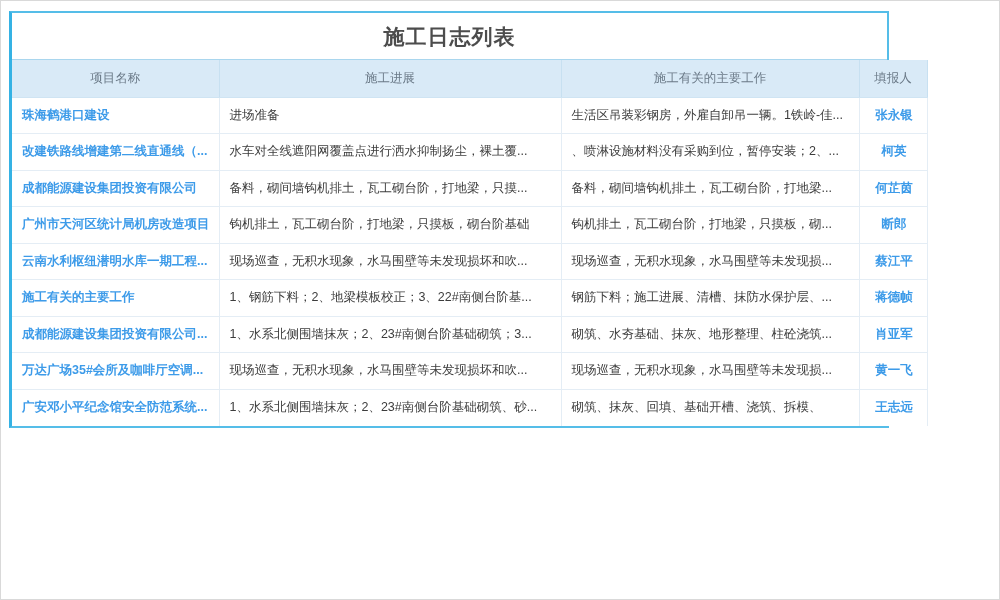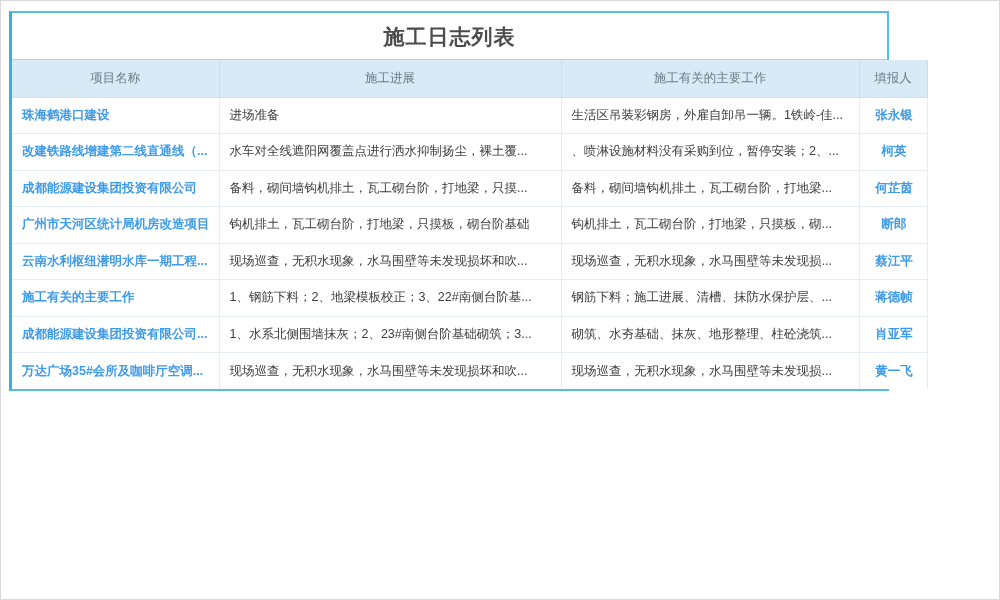--- a/index.html
+++ b/index.html
@@ -138,16 +138,23 @@
             <td class="c-reporter">肖亚军</td>
             <td class="c-status" style="color: rgb(47, 163, 47);">审批通过</td>
           </tr>
           <tr>
             <td class="c-project">万达广场35#会所及咖啡厅空调...</td>
             <td class="c-progress">现场巡查，无积水现象，水马围壁等未发现损坏和吹...</td>
             <td class="c-work">现场巡查，无积水现象，水马围壁等未发现损...</td>
             <td class="c-reporter">黄一飞</td>
             <td class="c-status" style="color: rgb(47, 163, 47);">审批通过</td>
           </tr>
+          <tr>
+            <td class="c-project">广安邓小平纪念馆安全防范系统...</td>
+            <td class="c-progress">1、水系北侧围墙抹灰；2、23#南侧台阶基础砌筑、砂...</td>
+            <td class="c-work">砌筑、抹灰、回填、基础开槽、浇筑、拆模、</td>
+            <td class="c-reporter">王志远</td>
+            <td class="c-status" style="color: rgb(47, 163, 47);">审批通过</td>
+          </tr>
         </tbody>
     </table>
   </div>
 </div>
 
 </body></html>

